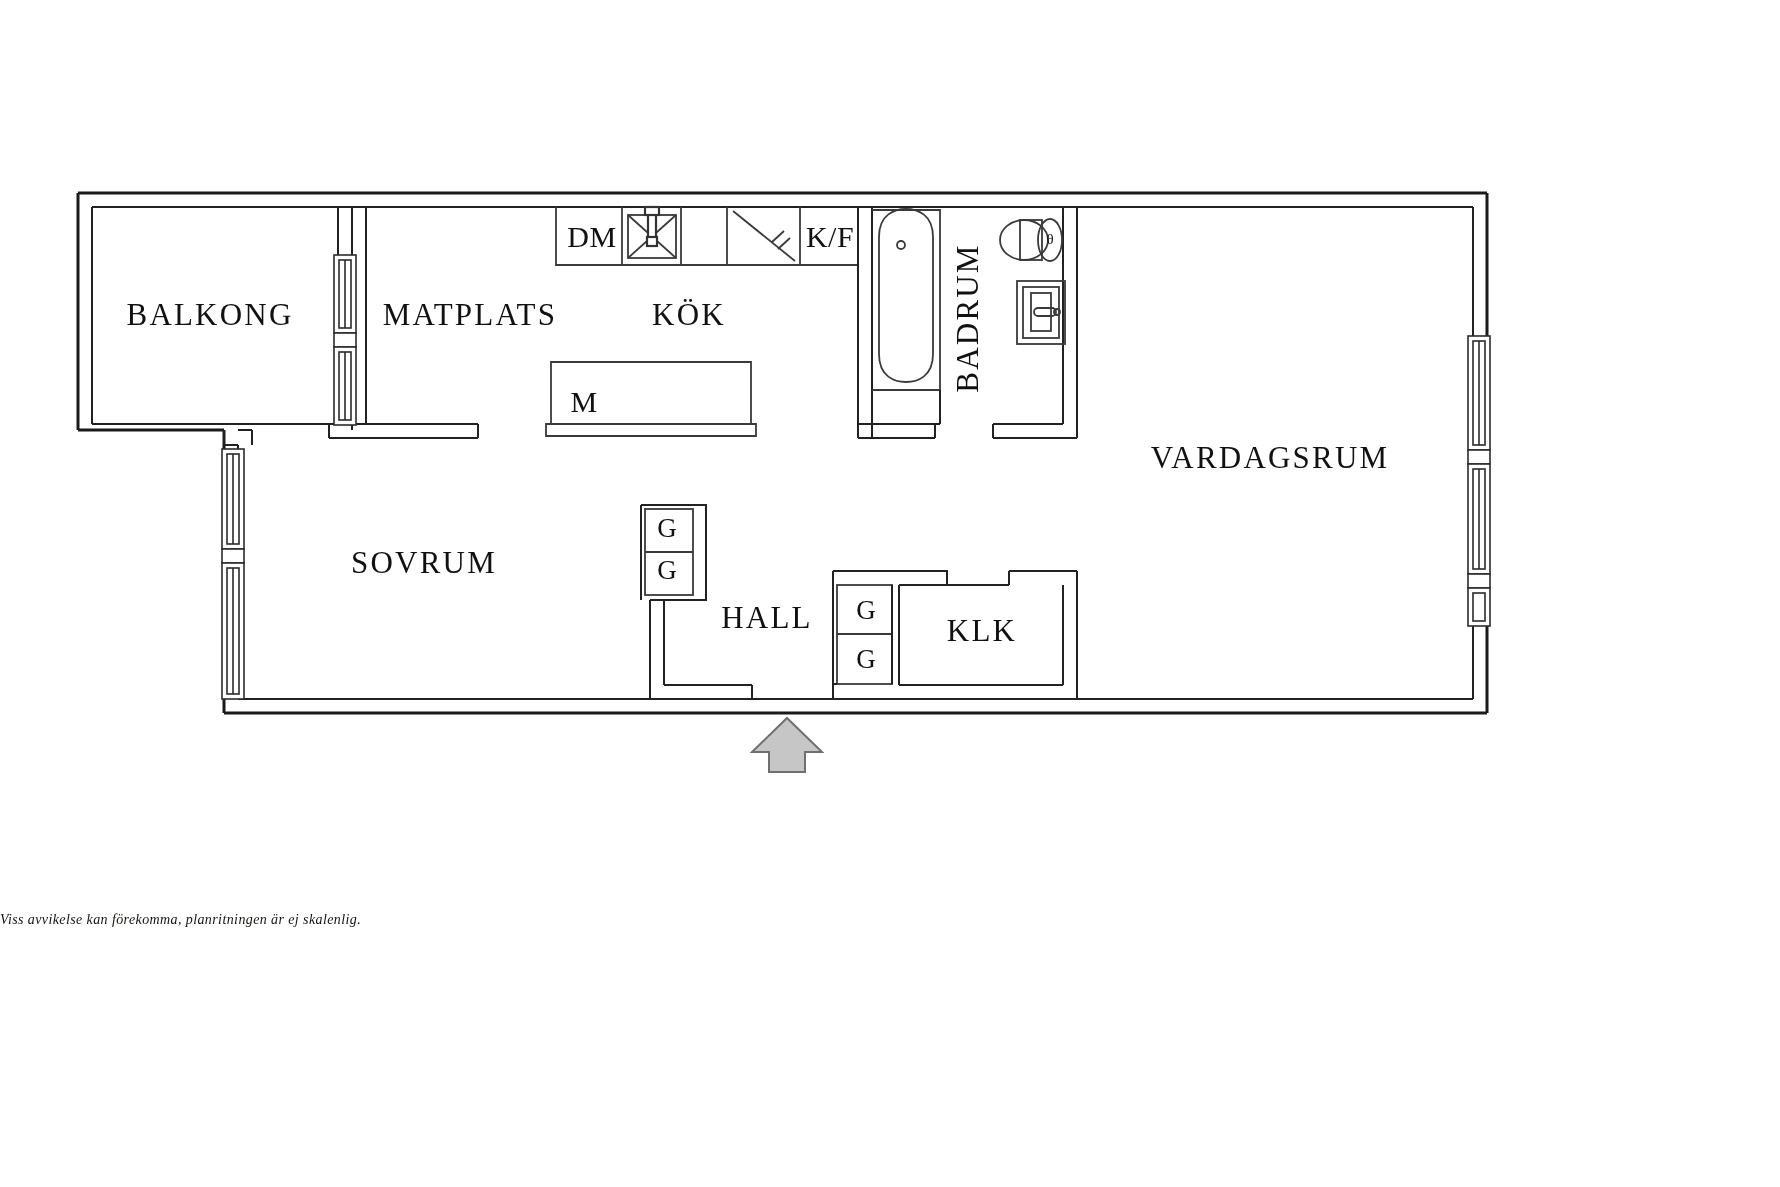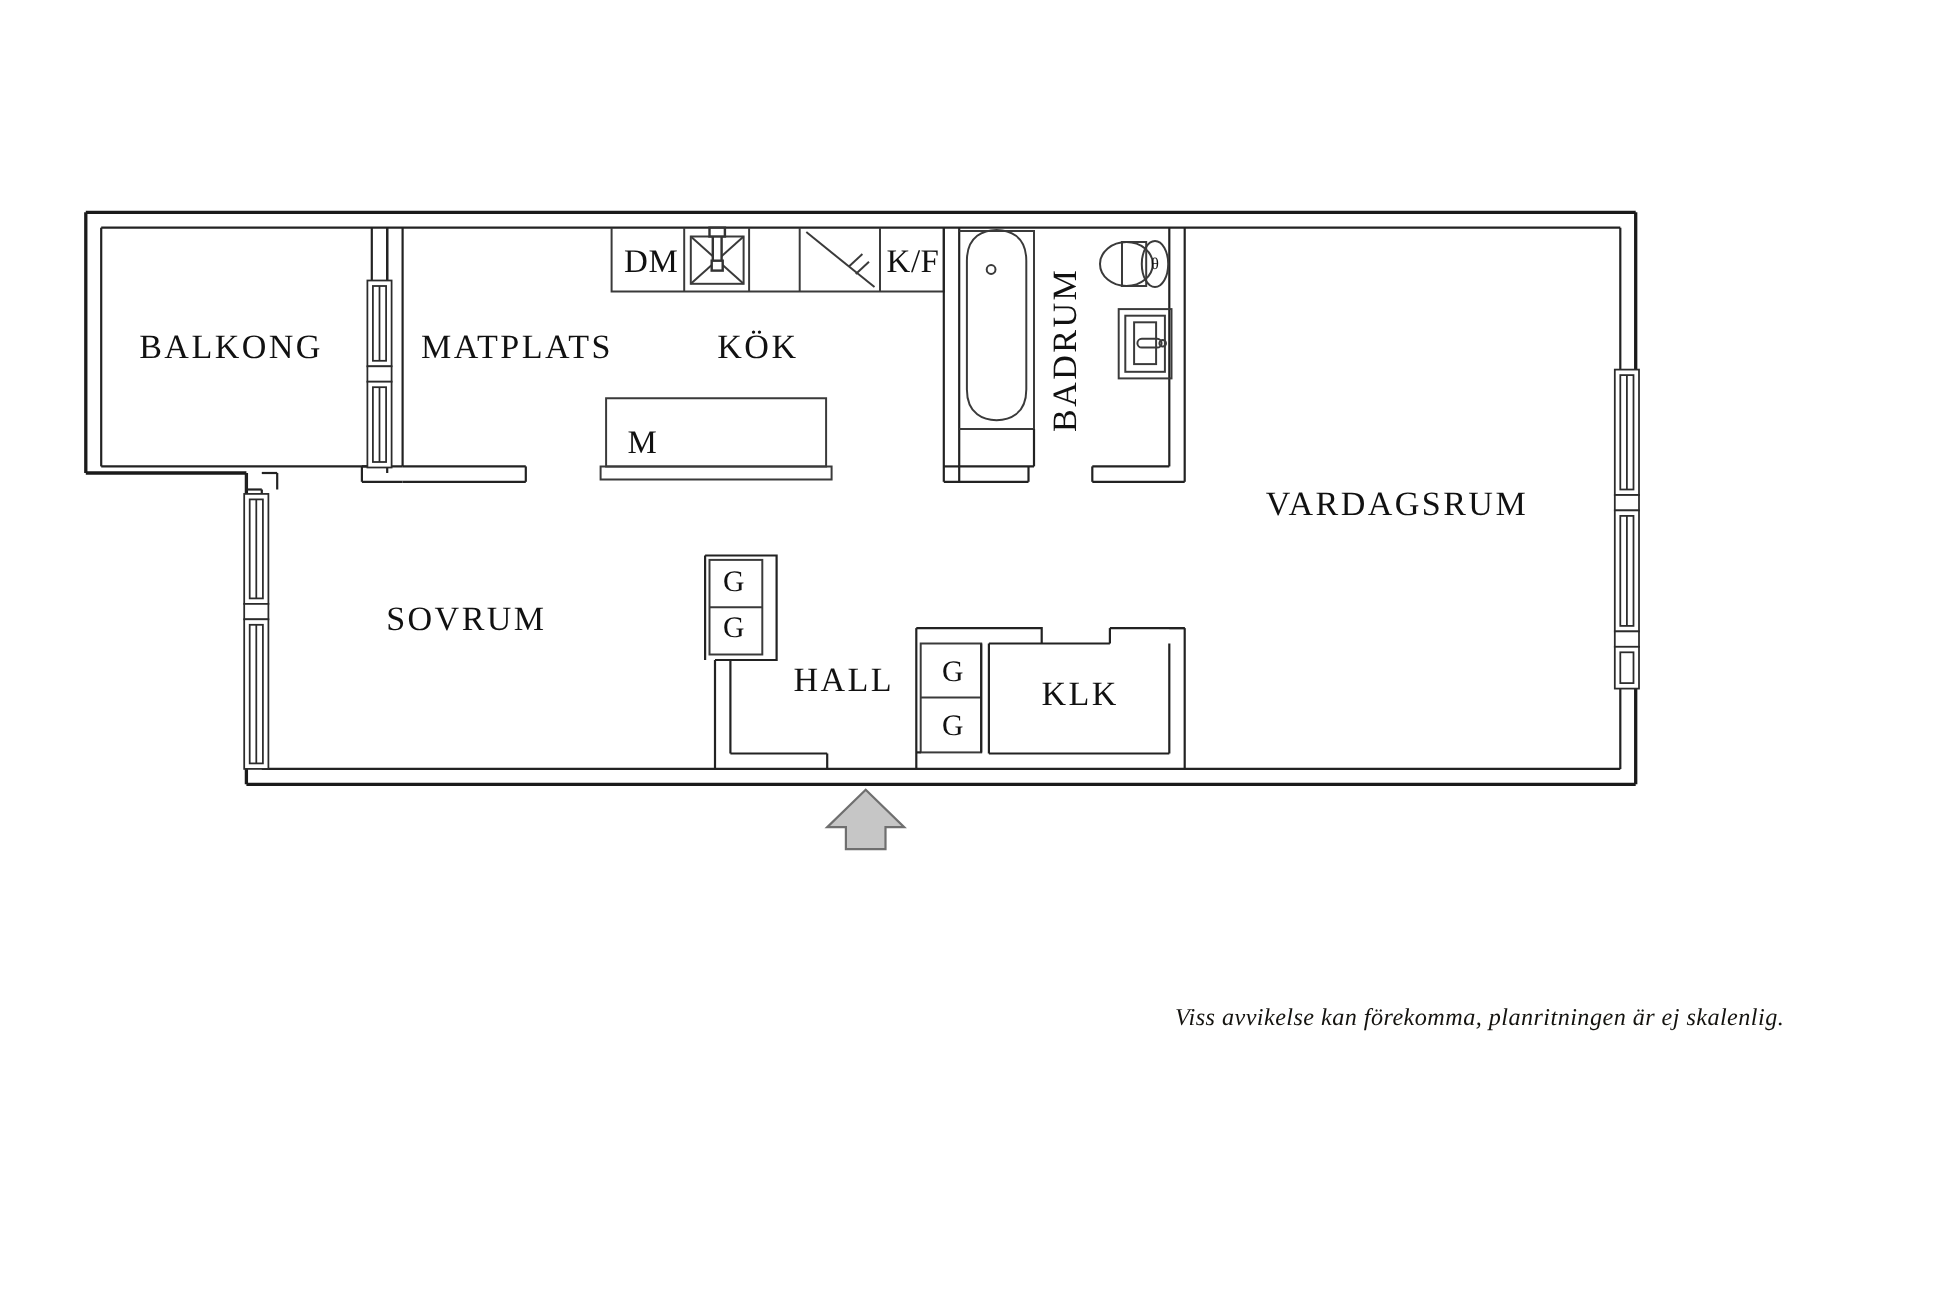--- a/index.html
+++ b/index.html
@@ -88,24 +88,24 @@
     font-size: 15px;
     fill: #111111;
     text-anchor: middle;
     dominant-baseline: middle;
   }
   .caption {
     position: absolute;
     left: 0;
     top: 912px;
     width: 1622px;
-    text-align: right;
+    text-align: left;
     font-family: "Liberation Serif", "DejaVu Serif", serif;
     font-style: italic;
-    font-size: 22px;
+    font-size: 14px;
     letter-spacing: 0.4px;
     color: #14130f;
   }
 </style>
 </head>
 <body>
 
 <div id="plan-root">
 
   <svg id="floorplan" viewBox="0 0 1780 1187" xmlns="http://www.w3.org/2000/svg">

